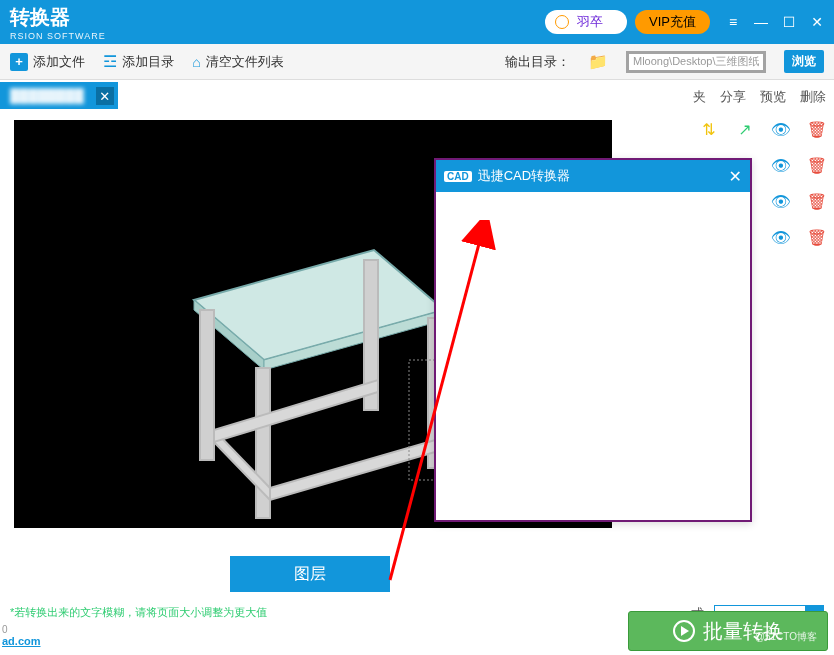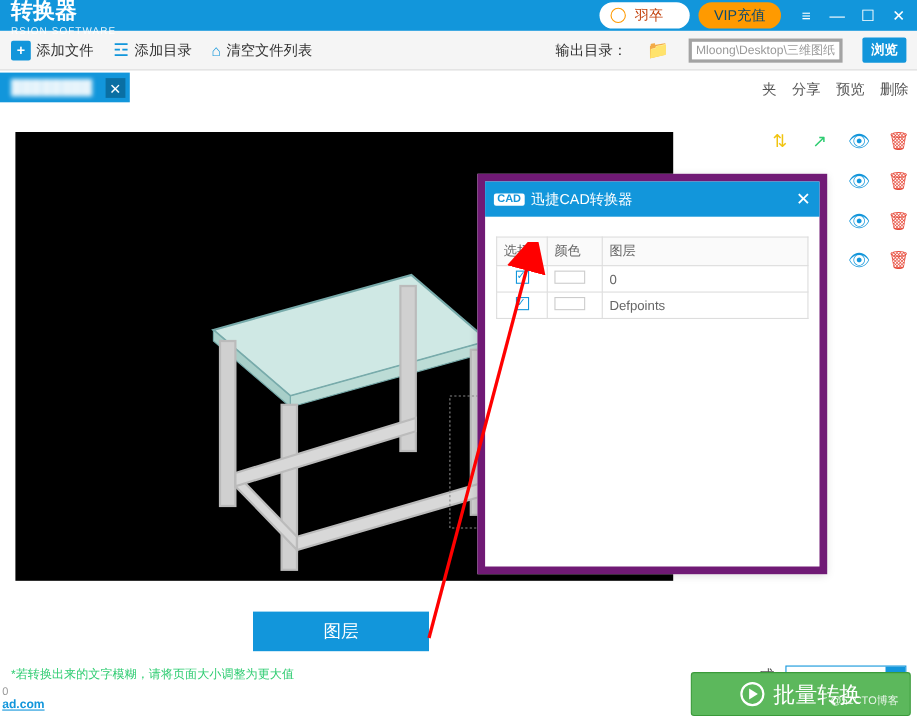--- a/index.html
+++ b/index.html
@@ -1,25 +1,25 @@
 <!DOCTYPE html>
 <html><head>
 <meta charset="utf-8">
 <style>
 * { margin: 0; padding: 0; box-sizing: border-box; font-family: "Microsoft YaHei", sans-serif; }
 body { width: 834px; height: 655px; background: #fff; overflow: hidden; position: relative; }
 
 
-.titlebar { background: #1296db; height: 28px; display: flex; align-items: center; color: #fff; padding: 0 10px; position: relative; }
+.titlebar { background: #1296db; height: 44px; display: flex; align-items: center; color: #fff; padding: 0 10px; position: relative; }
 .title-left { flex: 1; }
 .title-main { font-size: 20px; font-weight: bold; }
 .title-sub { font-size: 9px; letter-spacing: 1px; opacity: .9; }
-.user-pill { background: #fff; border-radius: 14px; padding: 3px 24px 3px 10px; display: flex; align-items: center; gap: 8px; color: #c2410c; font-size: 13px; }
+.user-pill { background: #fff; border-radius: 14px; padding: 3px 24px 3px 10px; display: flex; align-items: center; gap: 8px; color: #6d28d9; font-size: 13px; }
 .user-pill .ico { border: 1.5px solid #ff9a00; border-radius: 50%; width: 14px; height: 14px; display:inline-block; position:relative;}
-.vip-btn { background: #ff9a00; color: #0c4a6e; border-radius: 14px; padding: 3px 14px; margin-left: 8px; font-size: 13px; }
+.vip-btn { background: #ff9a00; color: #000000; border-radius: 14px; padding: 3px 14px; margin-left: 8px; font-size: 13px; }
 .win-ctrls { display: flex; gap: 14px; margin-left: 16px; color:#fff; }
 .win-ctrls span { width: 14px; height: 14px; display:inline-flex; align-items:center; justify-content:center; font-size:14px;}
 
 
 .toolbar { background: #f5f5f5; height: 36px; display: flex; align-items: center; padding: 0 10px; gap: 18px; font-size: 13px; color: #333; border-bottom: 1px solid #ddd;}
 .tb-item { display: flex; align-items: center; gap: 5px; }
 .tb-item .bluebox { background:#1296db; color:#fff; width:18px; height:18px; display:inline-flex; align-items:center; justify-content:center; font-weight:bold; border-radius:2px;}
 .output-label { margin-left: auto; }
 .path-input { background:#fff; border:3px solid #a3a3a3; padding:2px 4px; font-size:11px; color:#999; width:140px; height:22px;}
 .browse { background:#1296db; color:#fff; padding:3px 8px; font-size:12px; border-radius:2px;font-weight:bold;}
@@ -40,21 +40,21 @@
 .star { color:#f1c40f; }
 
 
 .preview { position:absolute; left:14px; top:120px; width:598px; height:408px; background:#000; }
 .preview svg { width:100%; height:100%; }
 
 .pager { position:absolute; left:14px; top:560px; width:598px; text-align:center; font-size:13px; color:#555; }
 .layer-btn { position:absolute; left:230px; top:556px; width:160px; height:36px; background:#1296db; color:#fff; display:flex; align-items:center; justify-content:center; font-size:16px;}
 
 
-.dialog { position:absolute; left:434px; top:158px; width:318px; height:364px; background:#fff; border:7px solid #701a75; box-shadow:0 2px 8px rgba(0,0,0,.15);}
+.dialog { position:absolute; left:434px; top:158px; width:318px; height:364px; background:#fff; border:2px solid #701a75; box-shadow:0 2px 8px rgba(0,0,0,.15);}
 .dlg-head { background:#1296db; color:#fff; height:32px; display:flex; align-items:center; padding:0 8px; gap:6px; font-size:13px;}
 .dlg-head .cad-ico { background:#fff; color:#1296db; padding:0 3px; border-radius:2px; font-size:10px; font-weight:bold;}
 .dlg-close { margin-left:auto; font-size:16px;}
 .dlg-body { padding:18px 10px 10px;}
 .layer-table { width:100%; border-collapse:collapse; font-size:12px;}
 .layer-table th, .layer-table td { border:1px solid #ddd; padding:4px 6px; text-align:left; color:#666;}
 .layer-table th { background:#fafafa; font-weight:normal;}
 .chk { width:12px; height:12px; border:1px solid #1296db; display:inline-block; position:relative;}
 .chk::after { content:"✓"; color:#1296db; font-size:10px; position:absolute; top:-2px; left:0;}
 .color-cell { background:#fff; border:1px solid #ccc; width:28px; height:12px; display:inline-block;}
@@ -176,43 +176,20 @@
 
 <div class="pager">第 1/1 页</div>
 <div class="layer-btn">图层</div>
 
 <div class="dialog">
   <div class="dlg-head">
     <span class="cad-ico">CAD</span>
     <span>迅捷CAD转换器</span>
     <span class="dlg-close">✕</span>
   </div>
-  <div class="dlg-body">
-    <table class="layer-table">
-      <thead>
-        <tr>
-          <th style="width:46px;">选择</th>
-          <th style="width:50px;">颜色</th>
-          <th>图层</th>
-        </tr>
-      </thead>
-      <tbody>
-        <tr>
-          <td style="text-align:center;"><span class="chk"></span></td>
-          <td><span class="color-cell"></span></td>
-          <td>0</td>
-        </tr>
-        <tr>
-          <td style="text-align:center;"><span class="chk"></span></td>
-          <td><span class="color-cell"></span></td>
-          <td>Defpoints</td>
-        </tr>
-      </tbody>
-    </table>
-  </div>
 </div>
 
 <svg class="arrow" width="120" height="370">
   <defs>
       <marker id="ah" markerWidth="12" markerHeight="12" refX="2" refY="6" orient="auto">
     <path d="M0,0 L12,6 L0,12 z" fill="#ff0000"></path>
       </marker>
     </defs>
   <line x1="10" y1="360" x2="100" y2="20" stroke="#ff0000" stroke-width="3" marker-end="url(#ah)"></line>
 </svg>

